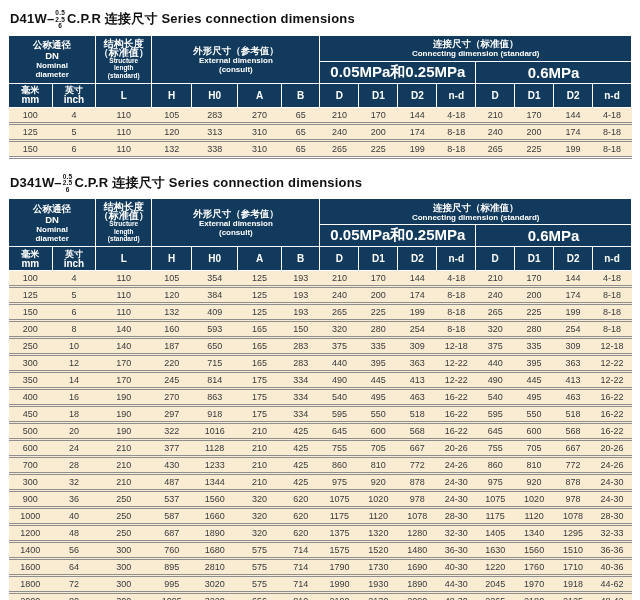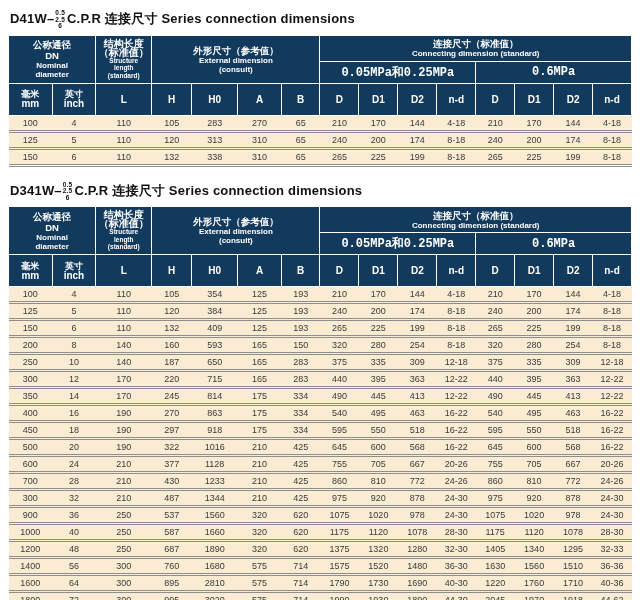--- a/index.html
+++ b/index.html
@@ -32,28 +32,28 @@
     margin-bottom:15px;
   }
   .dim-table thead th{
     background:var(--header-bg);color:var(--header-text);
     border:1px solid #ffffff;font-weight:bold;text-align:center;vertical-align:middle;
     padding:1px 0;
     margin-top:13px;
   }
   .dim-table thead tr.hrow1{height:26px;}
   .dim-table thead tr.hrow2{height:22px;}
-  .dim-table thead tr.hrow3{height:32px;}
+  .dim-table thead tr.hrow3{height:24px;}
   th .zh{display:block;white-space:pre-line;font-size:9.5px;line-height:11px;}
   th .en{display:block;white-space:pre-line;font-size:8px;line-height:9px;font-weight:bold;}
   th.small-cell .zh{font-size:10px;line-height:9px;}
   th.small-cell .en{font-size:6.5px;line-height:7.5px;}
   th.unit-cell .zh{font-size:9px;line-height:10px;}
   th.unit-cell .en{font-size:10px;line-height:9.5px;}
-  th.mpa-cell{font-size:12px;font-family:Liberation Mono, monospace;}
+  th.mpa-cell{font-size:15px;}
   th.letter-cell{font-size:10px;}
   .dim-table tbody td{
     background:var(--row-bg);color:var(--row-text);
     font-size:9px;line-height:12px;height:12px;text-align:center;vertical-align:middle;
     border-bottom:3px double var(--separator);
     padding:1px 0;
   }
 </style>
 </head>
 <body>

